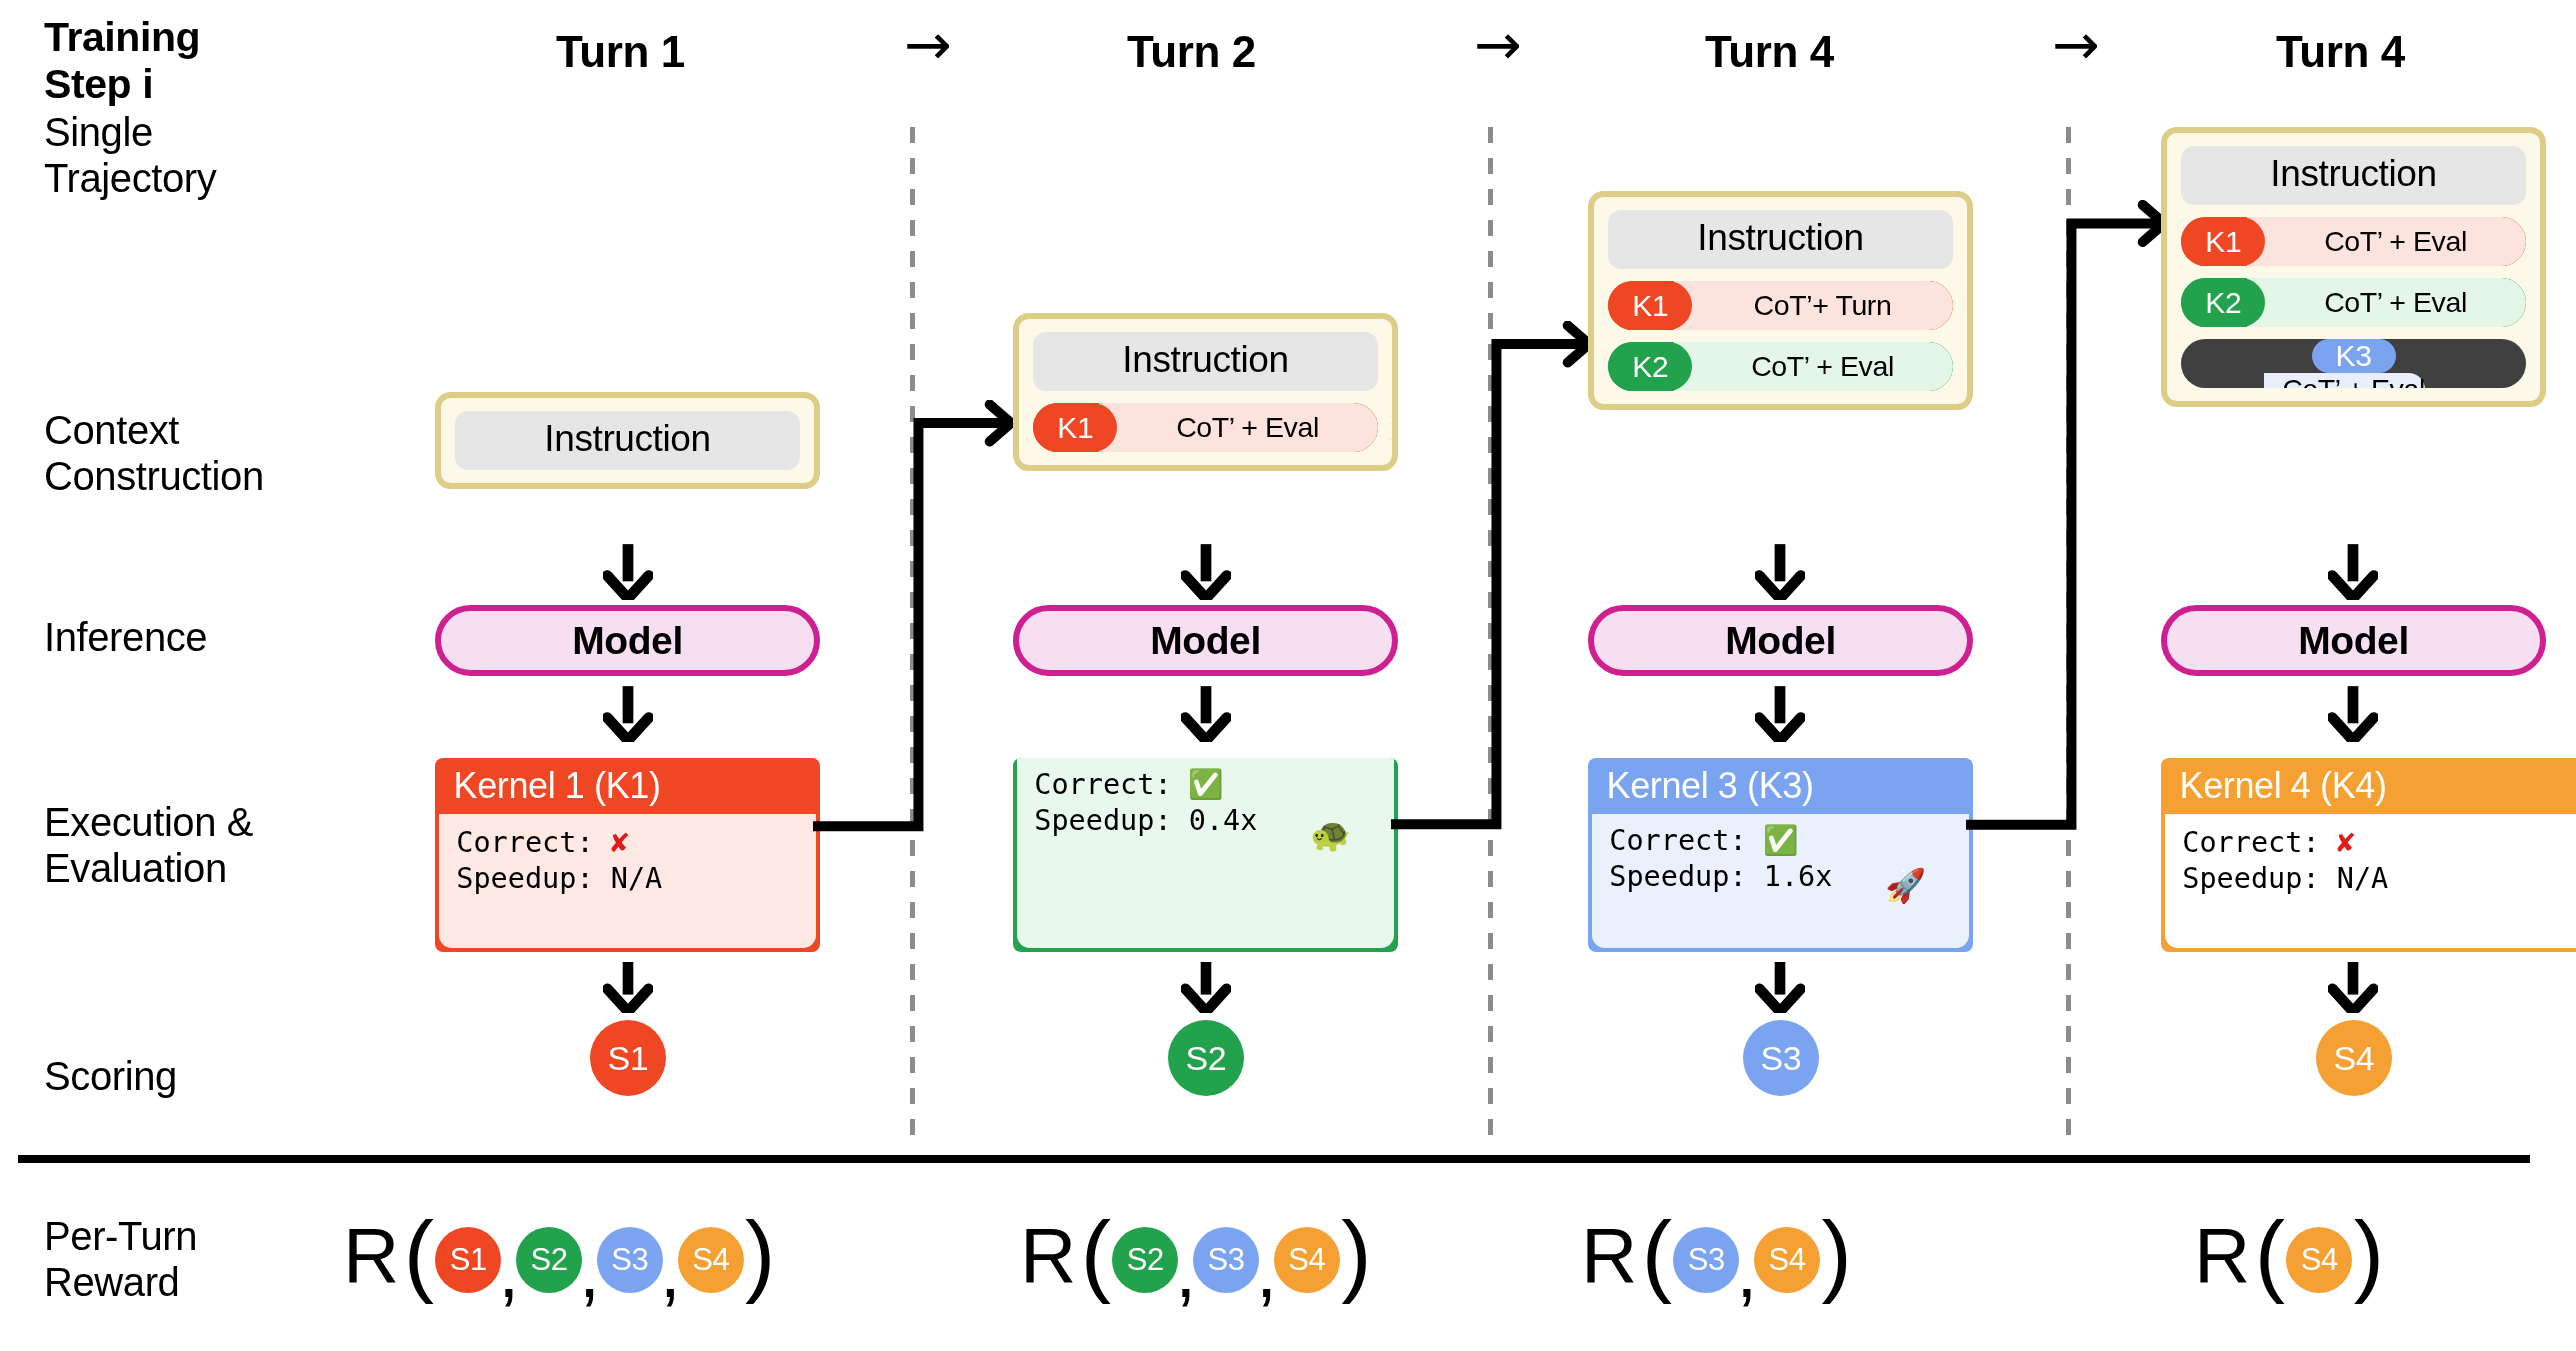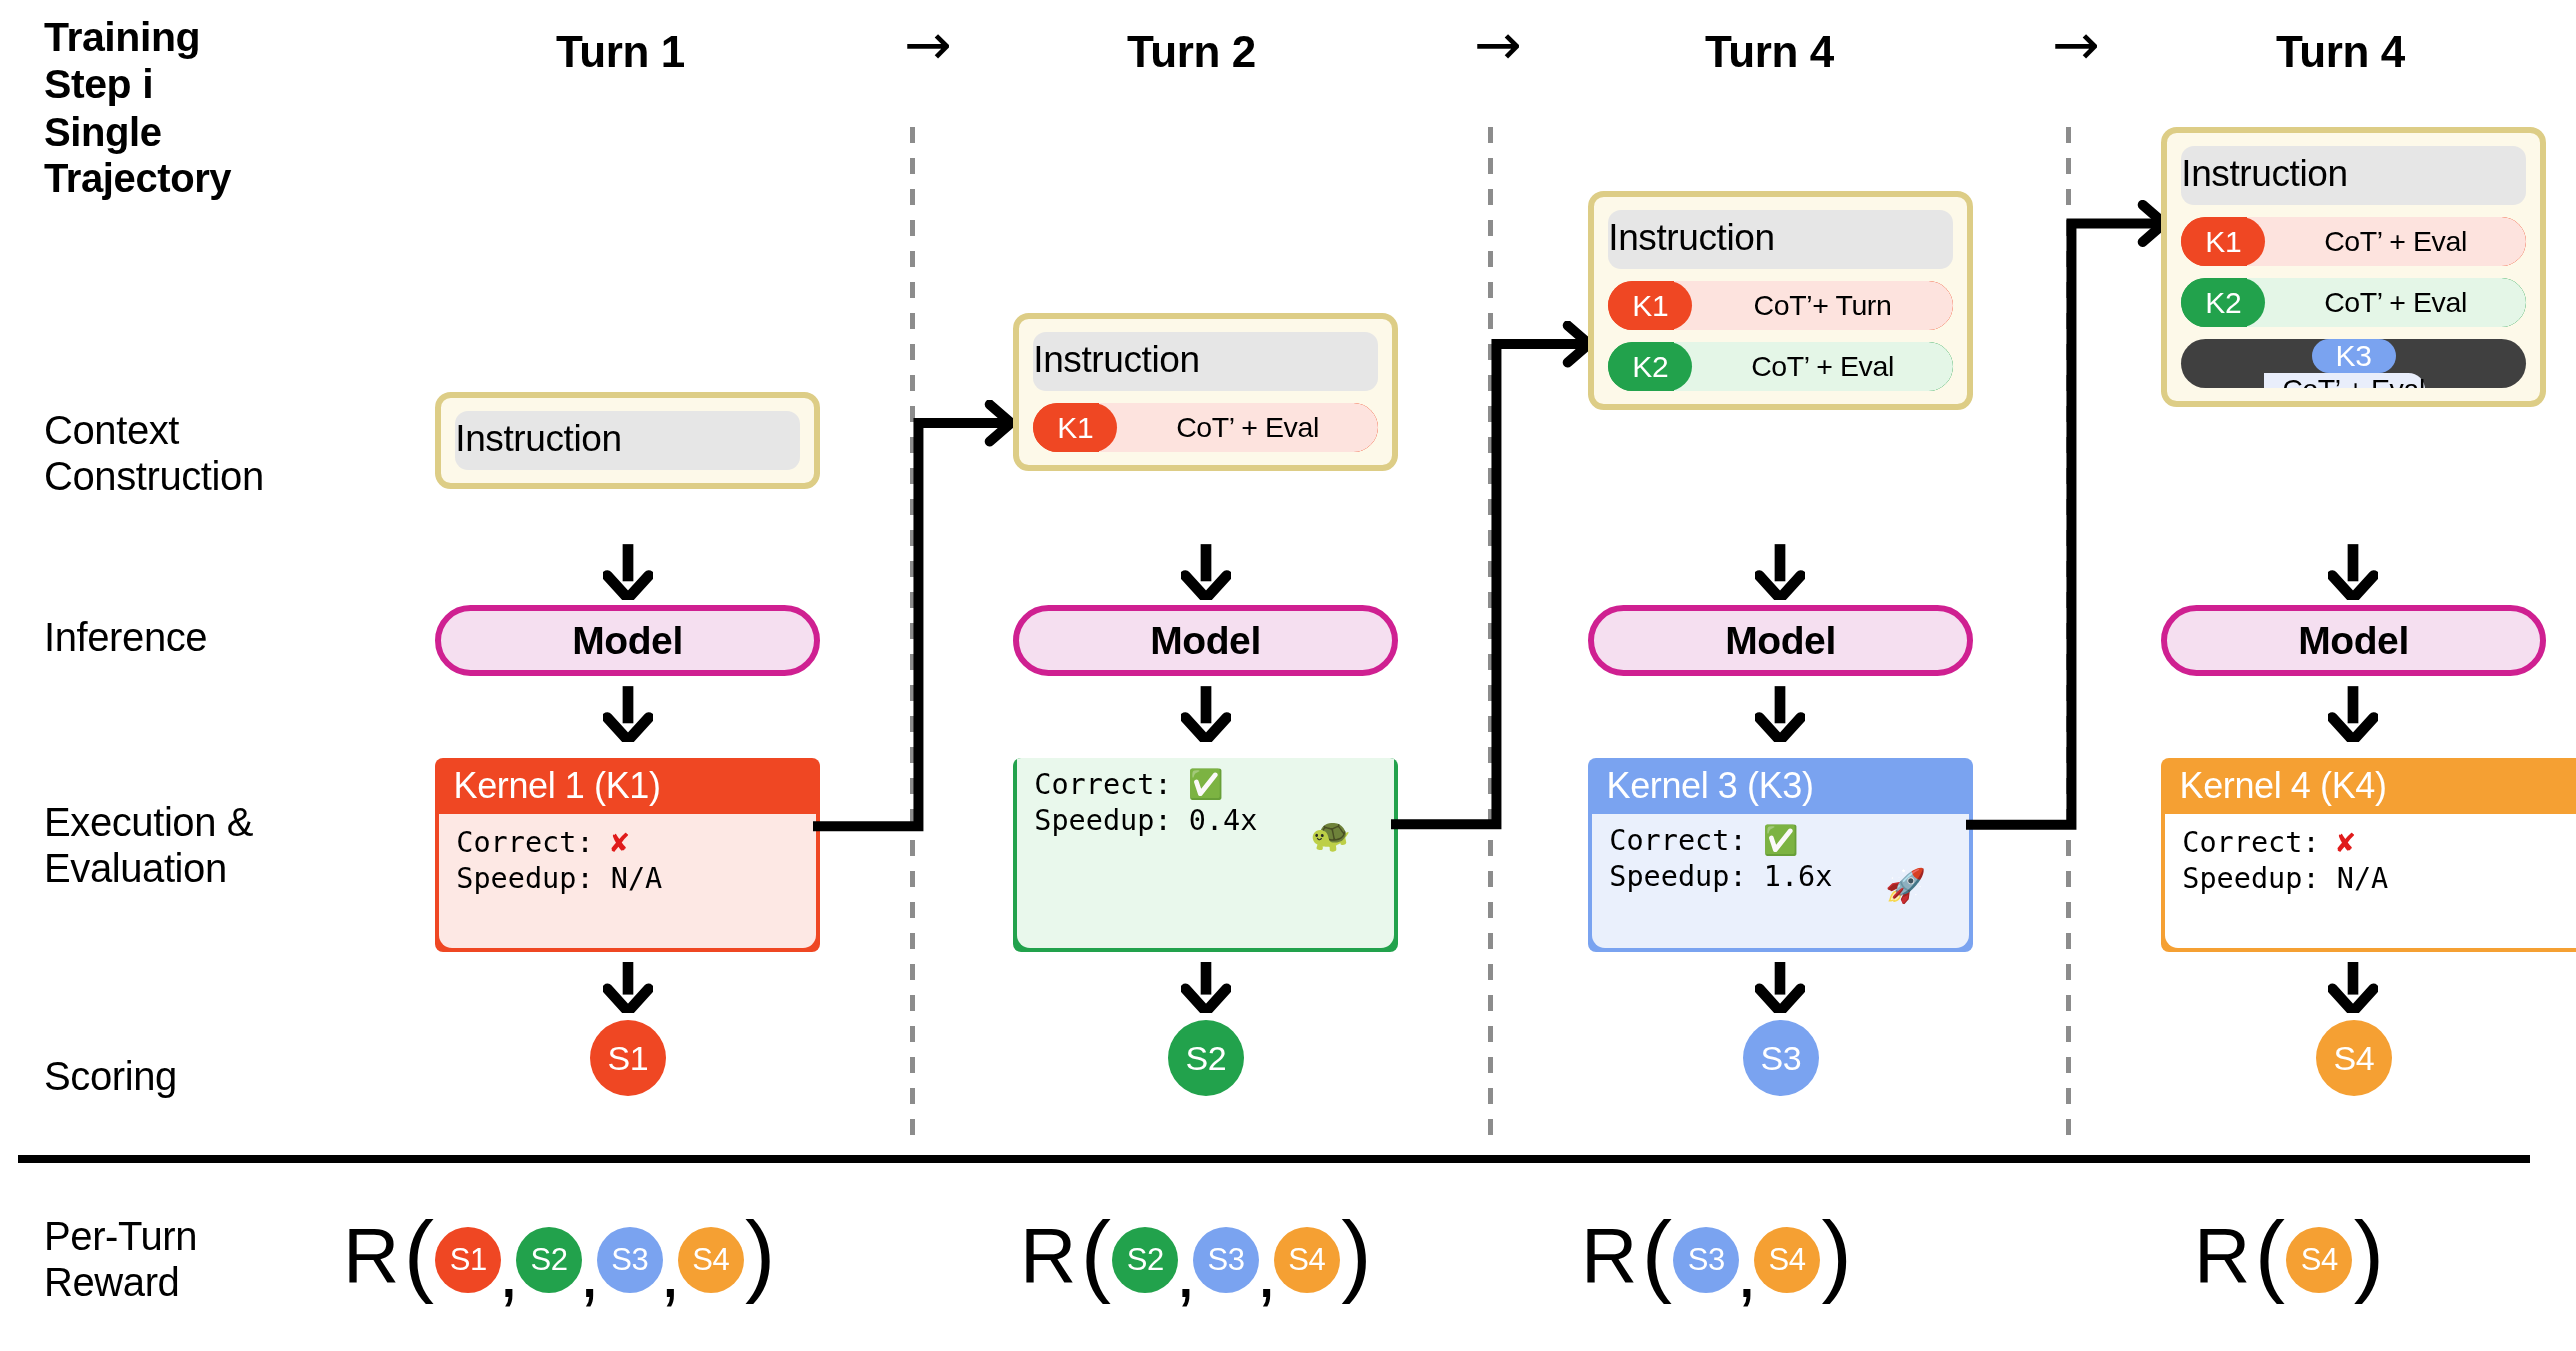--- a/index.html
+++ b/index.html
@@ -25,21 +25,21 @@
     position: absolute;
     left: 44px; top: 14.3px;
     width: 371px;
   }
   .title-bold {
     font-size: 41px; font-weight: bold; line-height: 1.15;
     letter-spacing: -0.4px; color: #000;
     white-space: pre-line;
   }
   .title-reg {
-    font-size: 40px; font-weight: bold; line-height: 1.16;
+    font-size: 40px; font-weight: normal; line-height: 1.16;
     letter-spacing: -0.4px; color: #000;
     white-space: pre-line;
   }
 
   
   .turn-header {
     position: absolute;
     top: 27px;
     width: 257px;
     text-align: center;
@@ -76,20 +76,21 @@
     background: #fdf9e9;
     border-radius: 15.7px;
     padding: 13px 14.3px;
     display: flex;
     flex-direction: column;
     gap: 12px;
   }
   .instr-chip {
     background: #e6e6e6;
     border-radius: 13px;
+    text-align: center;
     font-size: 37px;
     color: #000;
     padding: 7.1px 0 10px 0;
     letter-spacing: -0.4px;
   }
   .kpill {
     position: relative;
     border-radius: 713px;
     height: 49px;
     display: flex;

